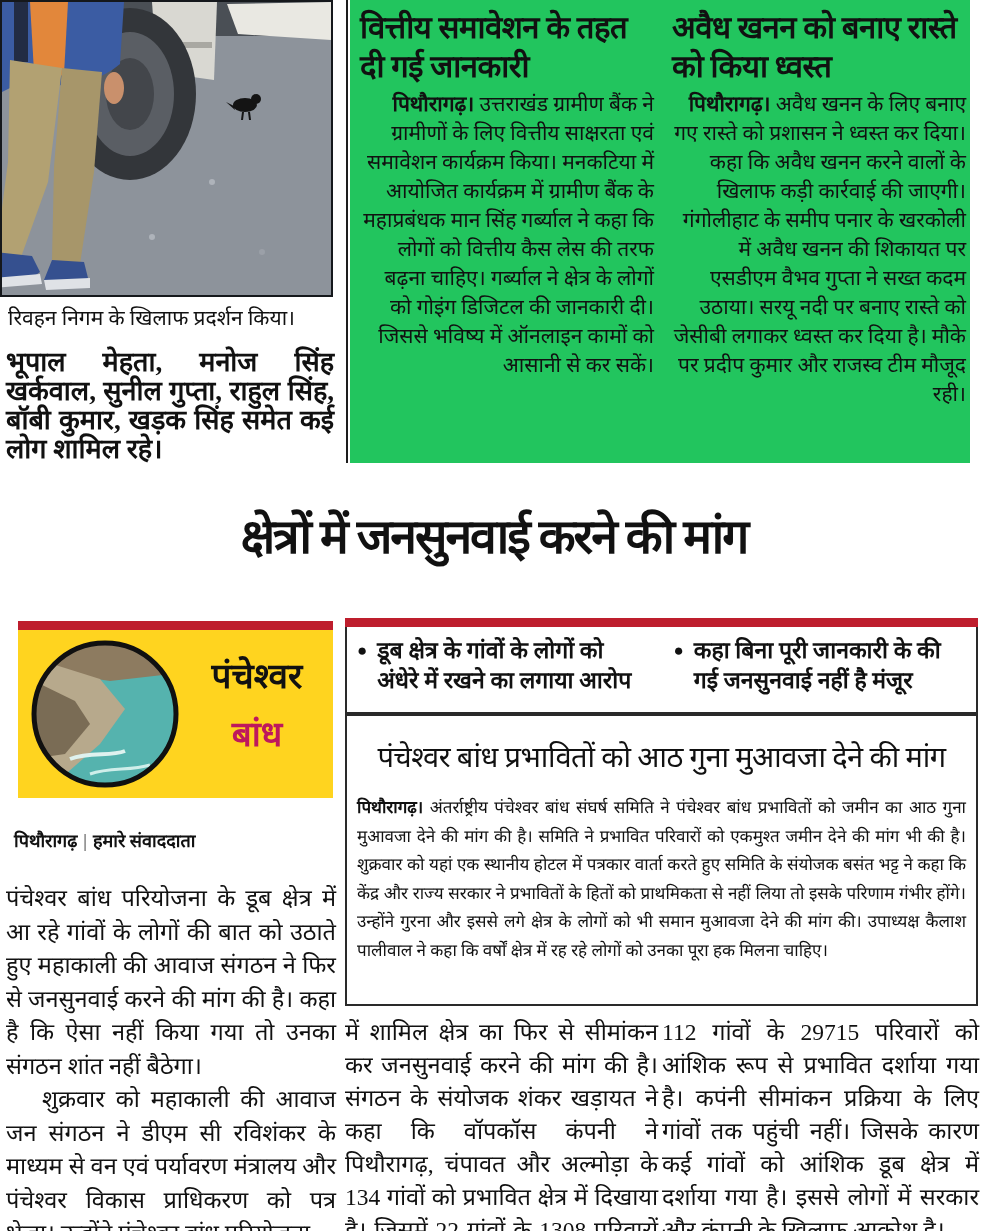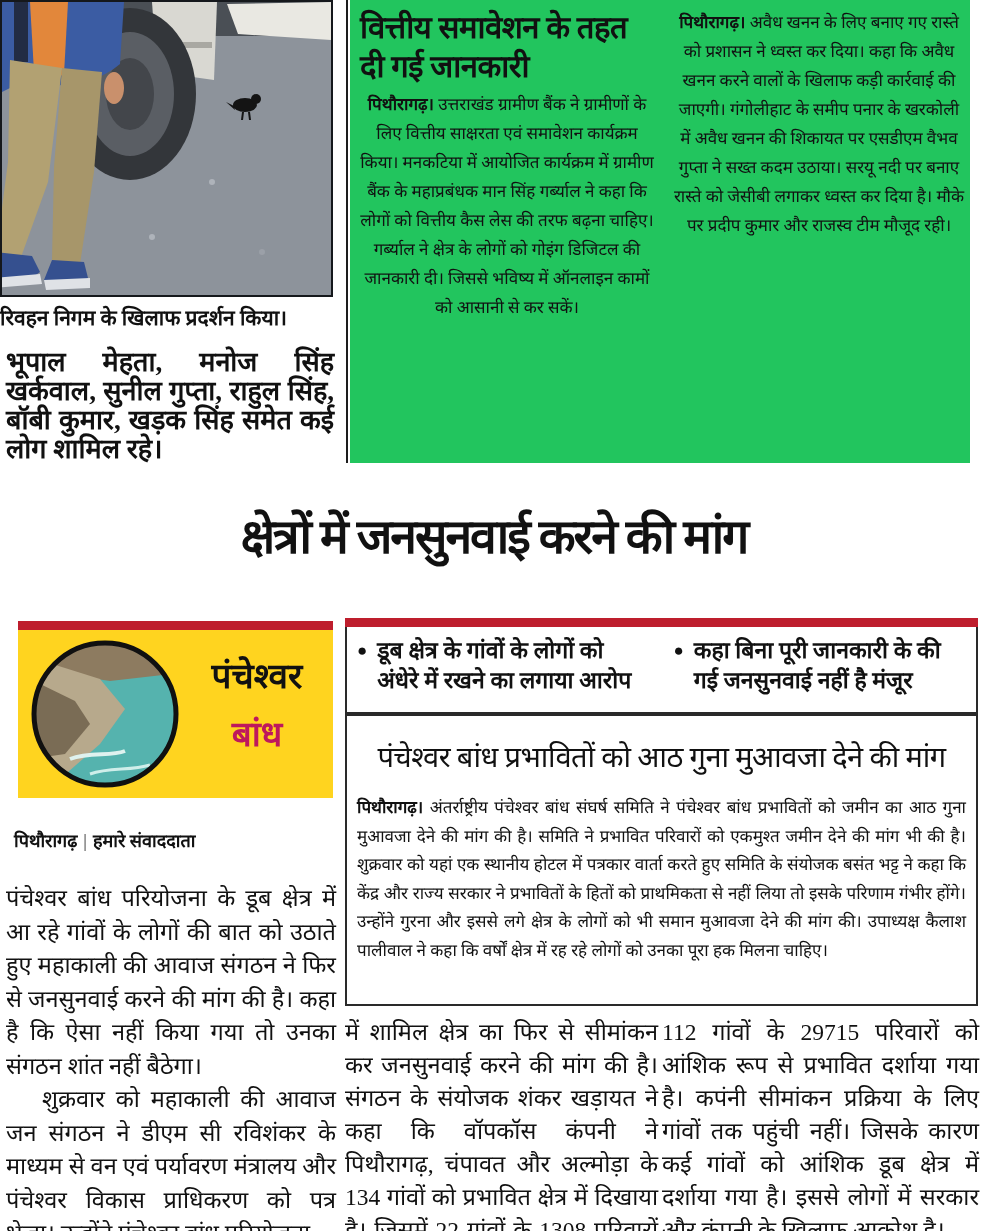--- a/index.html
+++ b/index.html
@@ -4,31 +4,31 @@
 <style>
   html,body{margin:0;padding:0;}
   body{
     width:988px;height:1231px;position:relative;background:#ffffff;
     font-family:"Liberation Serif","DejaVu Serif",serif;color:#111;
     overflow:hidden;
   }
   .abs{position:absolute;box-sizing:border-box;}
   
   .photo{left:0;top:0;width:333px;height:297px;border:2px solid #15181c;overflow:hidden;background:#8d939b;}
-  .photo-caption{left:0;top:303px;width:336px;font-size:21px;font-weight:bold;letter-spacing:0;}
+  .photo-caption{left:0;top:303px;width:336px;font-size:21px;font-weight:normal;letter-spacing:0;padding-left:8px;}
   .left-para{left:6px;top:348px;width:328px;font-size:27px;line-height:29px;text-align:justify;font-weight:600;}
   
   .vrule{left:346px;top:0;width:2px;height:463px;background:#1d1d1d;}
   
   .yellow-top{left:350px;top:0;width:620px;height:463px;background:#22c55e;}
   .ycol{position:absolute;top:8px;width:294px;}
   .ycol-1{left:10px;}
   .ycol-2{left:322px;}
   .yhead{font-size:31px;line-height:39px;font-weight:800;margin:0 0 4px 0;letter-spacing:-0.5px;}
-  .ybody{font-size:17px;line-height:29px;margin:0;text-align:center;}
+  .ybody{font-size:21px;line-height:29px;margin:0;text-align:right;}
   .dateline{font-weight:800;}
   
   .main-headline{left:0;top:468px;width:988px;height:132px;display:flex;align-items:center;justify-content:center;
     font-size:48px;font-weight:900;letter-spacing:-2px;white-space:nowrap;transform-origin:center;}
   
   .feat-redbar{left:18px;top:621px;width:315px;height:9px;background:#be1e2d;}
   .feat-box{left:18px;top:630px;width:315px;height:168px;background:#ffd41f;}
   .feat-circle{position:absolute;left:12px;top:9px;width:150px;height:150px;}
   .feat-label{position:absolute;right:6px;top:18px;width:140px;text-align:center;font-weight:900;line-height:58px;font-size:35px;}
   .feat-label .l2{color:#be185d;}
@@ -90,20 +90,21 @@
 <div class="abs left-para">भूपाल मेहता, मनोज सिंह खर्कवाल, सुनील गुप्ता, राहुल सिंह, बॉबी कुमार, खड़क सिंह समेत कई लोग शामिल रहे।</div>
 
 <div class="abs vrule"></div>
 
 <div class="abs yellow-top">
   <div class="ycol ycol-1">
     <h2 class="yhead">वित्तीय समावेशन के तहत दी गई जानकारी</h2>
     <p class="ybody"><span class="dateline">पिथौरागढ़।</span><span> उत्तराखंड ग्रामीण बैंक ने ग्रामीणों के लिए वित्तीय साक्षरता एवं समावेशन कार्यक्रम किया। मनकटिया में आयोजित कार्यक्रम में ग्रामीण बैंक के महाप्रबंधक मान सिंह गर्ब्याल ने कहा कि लोगों को वित्तीय कैस लेस की तरफ बढ़ना चाहिए।  गर्ब्याल ने क्षेत्र के लोगों को गोइंग डिजिटल की जानकारी दी। जिससे भविष्य में ऑनलाइन कामों को आसानी से कर सकें।</span></p>
   </div>
   <div class="ycol ycol-2">
+    <h2 class="yhead">अवैध खनन को बनाए रास्ते को किया ध्वस्त</h2>
     <p class="ybody"><span class="dateline">पिथौरागढ़।</span><span> अवैध खनन के लिए बनाए गए रास्ते को प्रशासन ने ध्वस्त कर दिया। कहा कि अवैध खनन करने वालों के खिलाफ कड़ी कार्रवाई की जाएगी। गंगोलीहाट के समीप पनार के खरकोली में अवैध खनन की शिकायत पर एसडीएम वैभव गुप्ता ने सख्त कदम उठाया।  सरयू नदी पर बनाए रास्ते को जेसीबी लगाकर ध्वस्त कर दिया है। मौके पर प्रदीप कुमार और राजस्व टीम मौजूद रही।</span></p>
   </div>
 </div>
 
 <div class="abs main-headline">क्षेत्रों में जनसुनवाई करने की मांग</div>
 
 <div class="abs feat-redbar"></div>
 <div class="abs feat-box">
   <svg class="feat-circle" viewBox="0 0 150 150">
     <defs>

